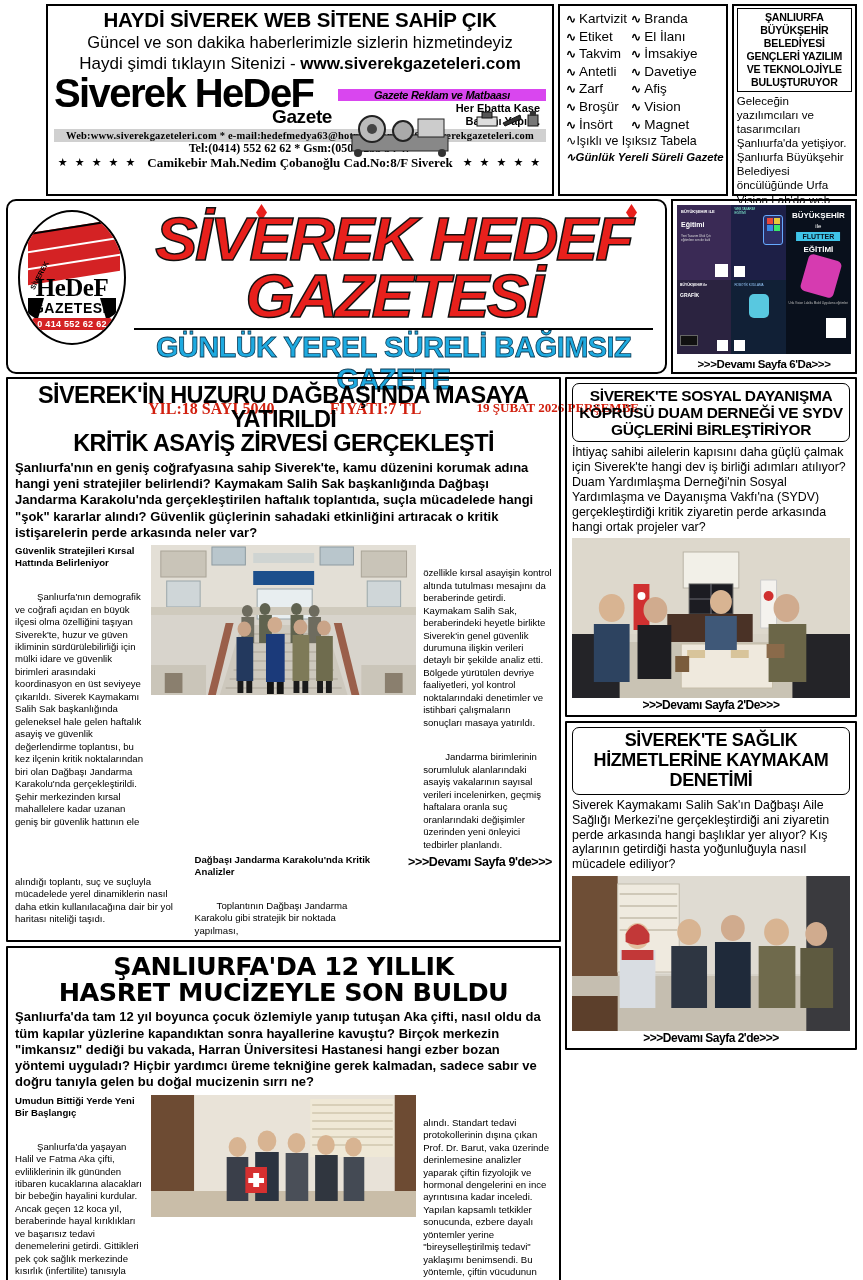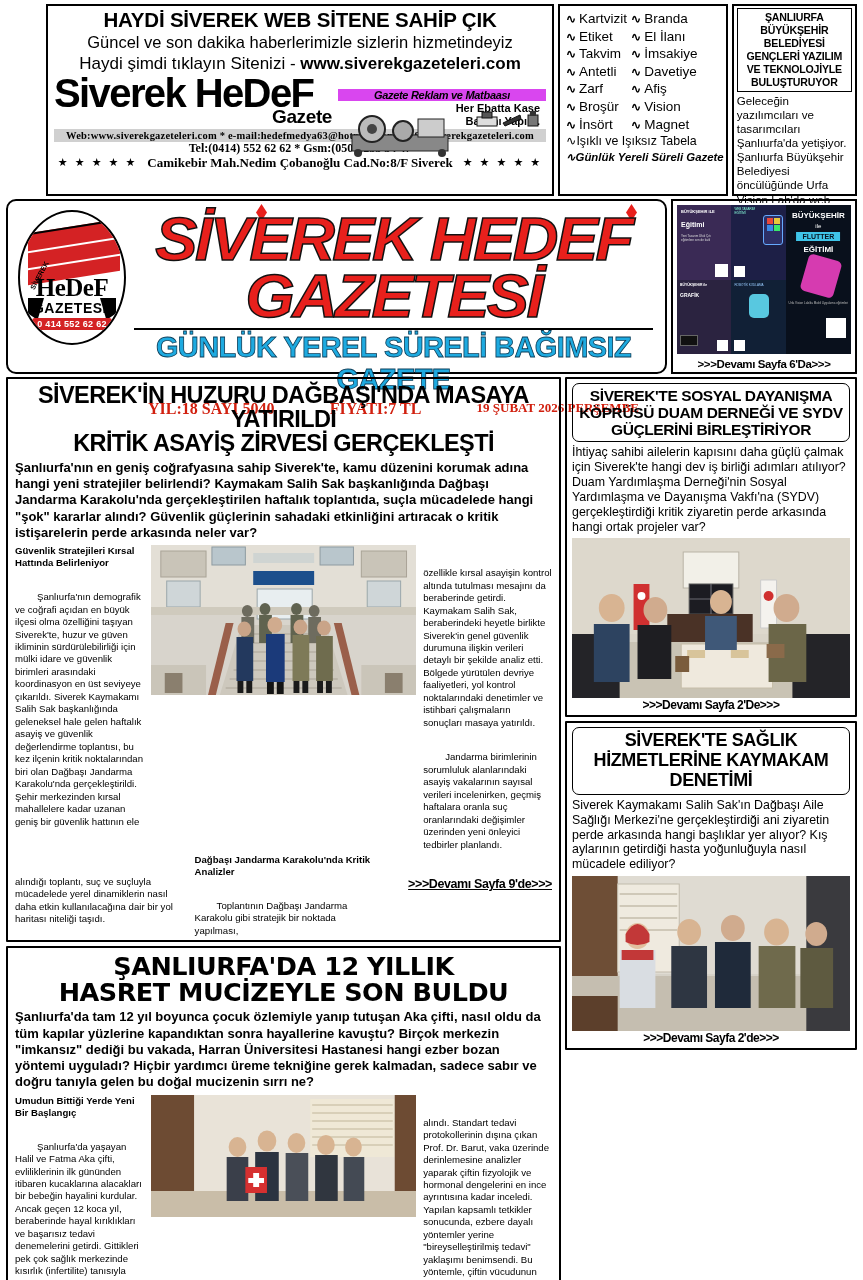--- a/index.html
+++ b/index.html
@@ -382,21 +382,21 @@
 
         <div class="cols3" style="margin-top:3px;">
           <div class="ccol">
             <p>alındığı toplantı, suç ve suçluyla mücadelede yerel dinamiklerin nasıl daha etkin kullanılacağına dair bir yol haritası niteliği taşıdı.</p>
           </div>
           <div class="ccol" style="flex:1.03;">
             <div class="sub-h">Dağbaşı Jandarma Karakolu'nda Kritik Analizler</div>
             <p class="indent">Toplantının Dağbaşı Jandarma Karakolu gibi stratejik bir noktada yapılması,</p>
           </div>
           <div class="ccol">
-            <div class="cont-link" style="margin-top:22px;text-decoration:underline;">&gt;&gt;&gt;Devamı Sayfa 9'de&gt;&gt;&gt;</div>
+            <div class="cont-link" style="margin-top:0;">&gt;&gt;&gt;Devamı Sayfa 9'de&gt;&gt;&gt;</div>
           </div>
         </div>
       </div>
 
       <div class="artbox">
         <div class="hl hl-2">ŞANLIURFA'DA 12 YILLIK</div>
         <div class="hl hl-2">HASRET MUCİZEYLE SON BULDU</div>
         <div class="lede">Şanlıurfa'da tam 12 yıl boyunca çocuk özlemiyle yanıp tutuşan Aka çifti, nasıl oldu da tüm kapılar yüzlerine kapandıktan sonra hayallerine kavuştu? Birçok merkezin "imkansız" dediği bu vakada, Harran Üniversitesi Hastanesi hangi ezber bozan yöntemi uyguladı? Hiçbir yardımcı üreme tekniğine gerek kalmadan, sadece sabır ve doğru tanıyla gelen bu doğal mucizenin sırrı ne?</div>
 
         <div class="cols3">

